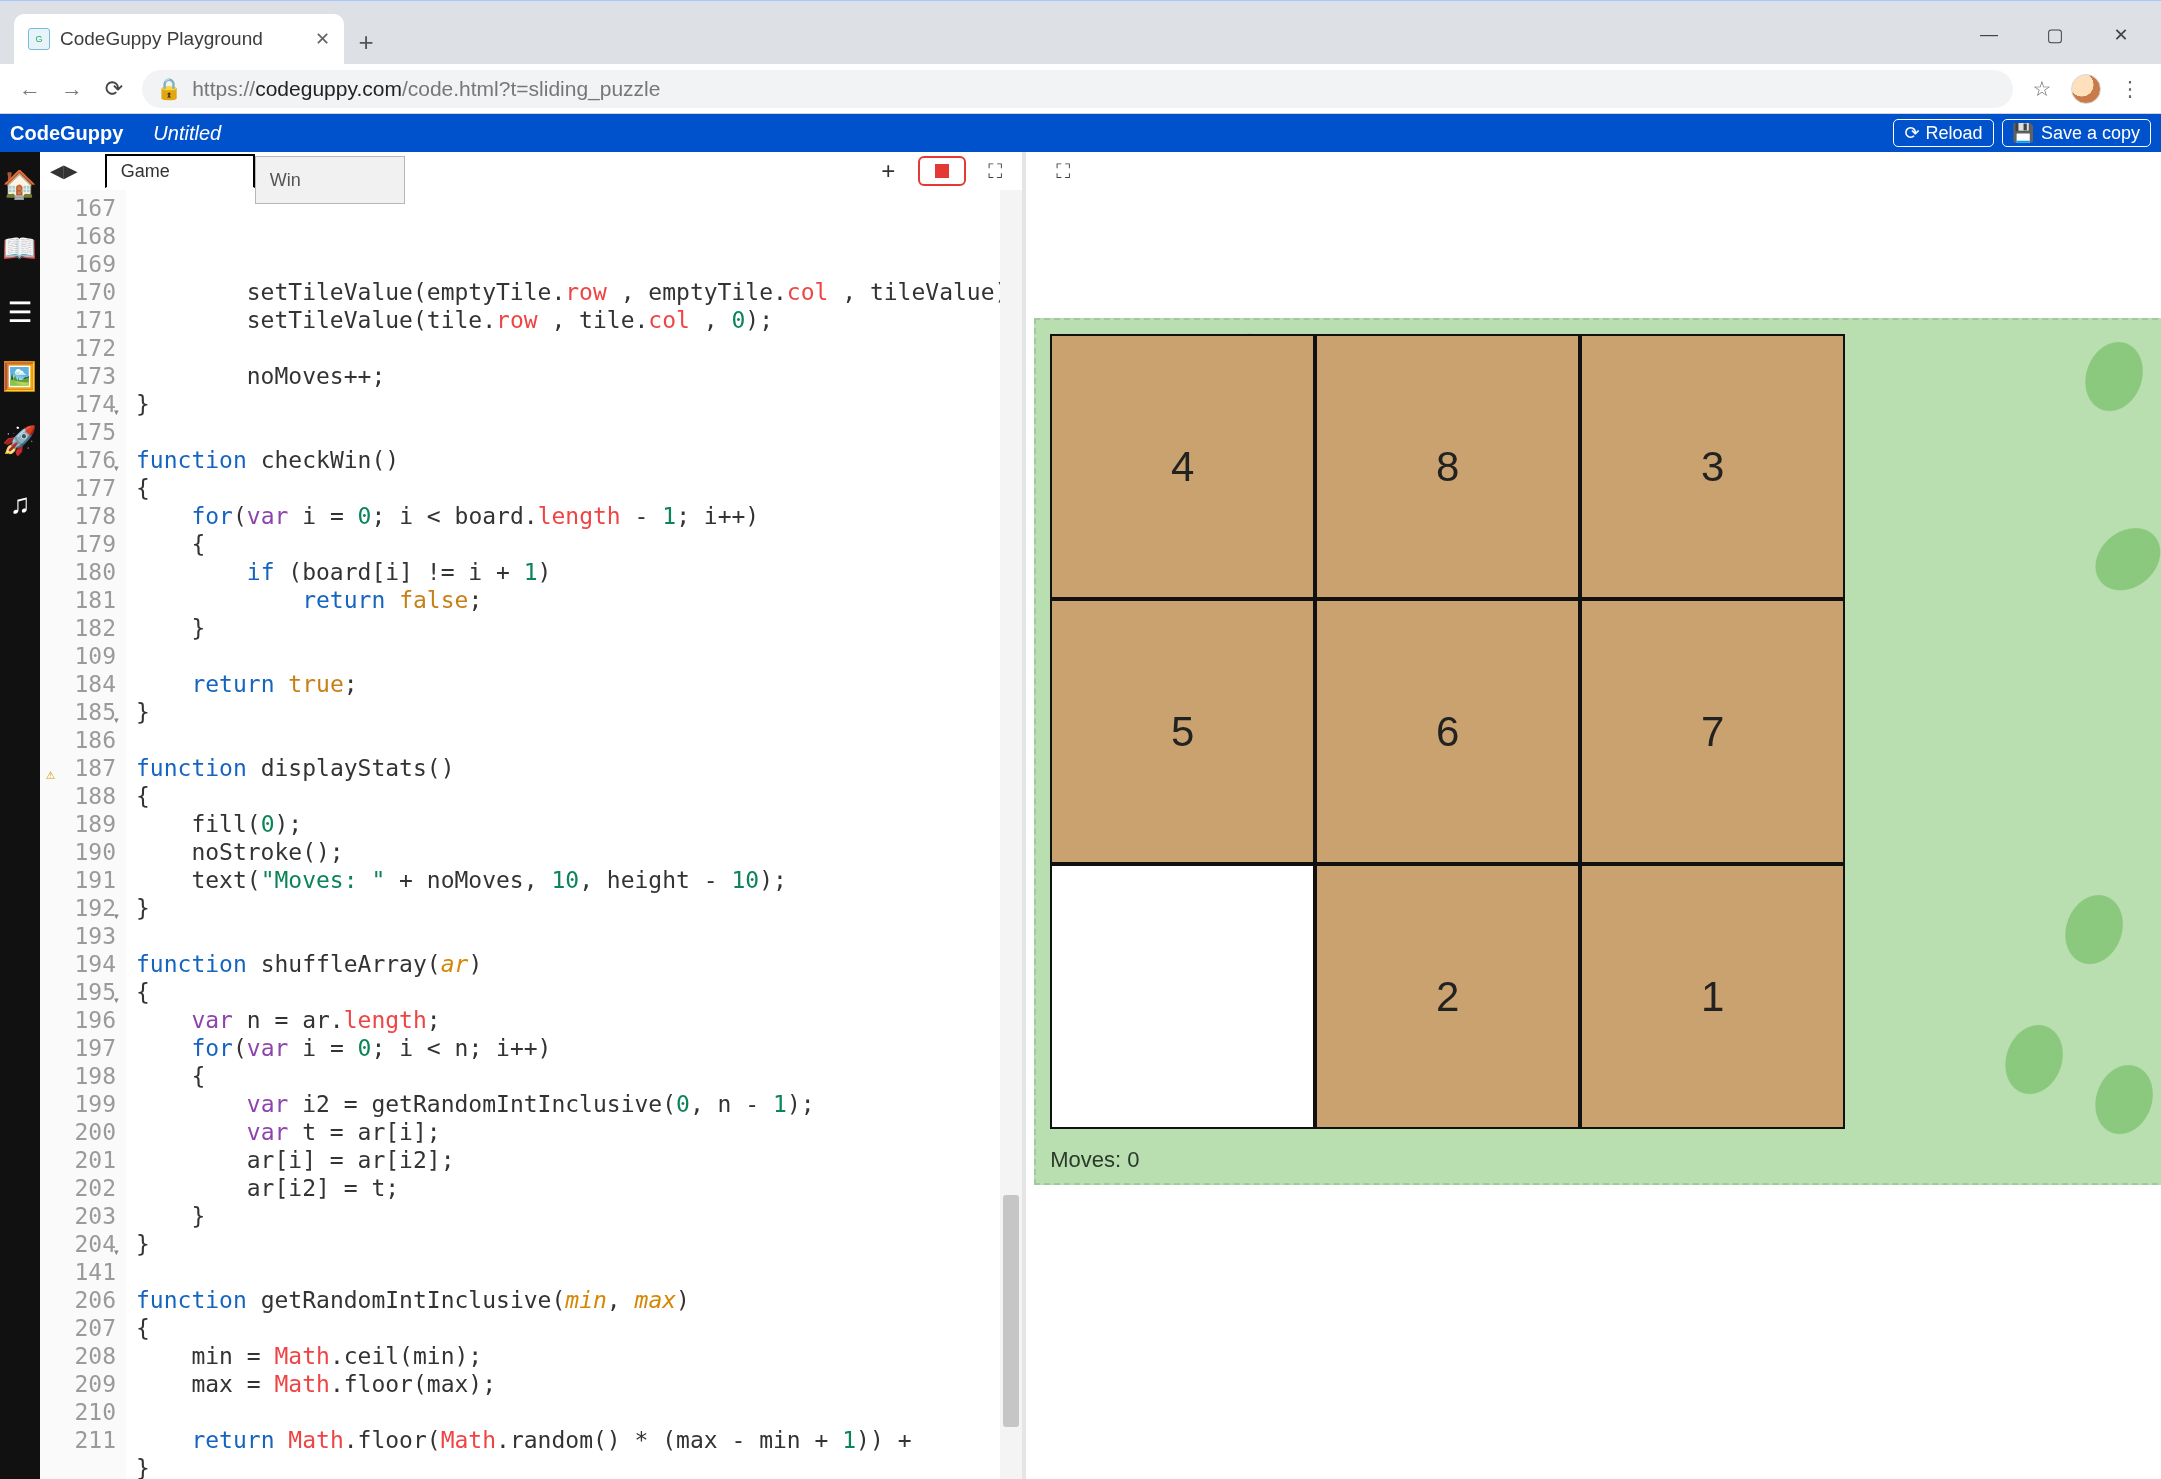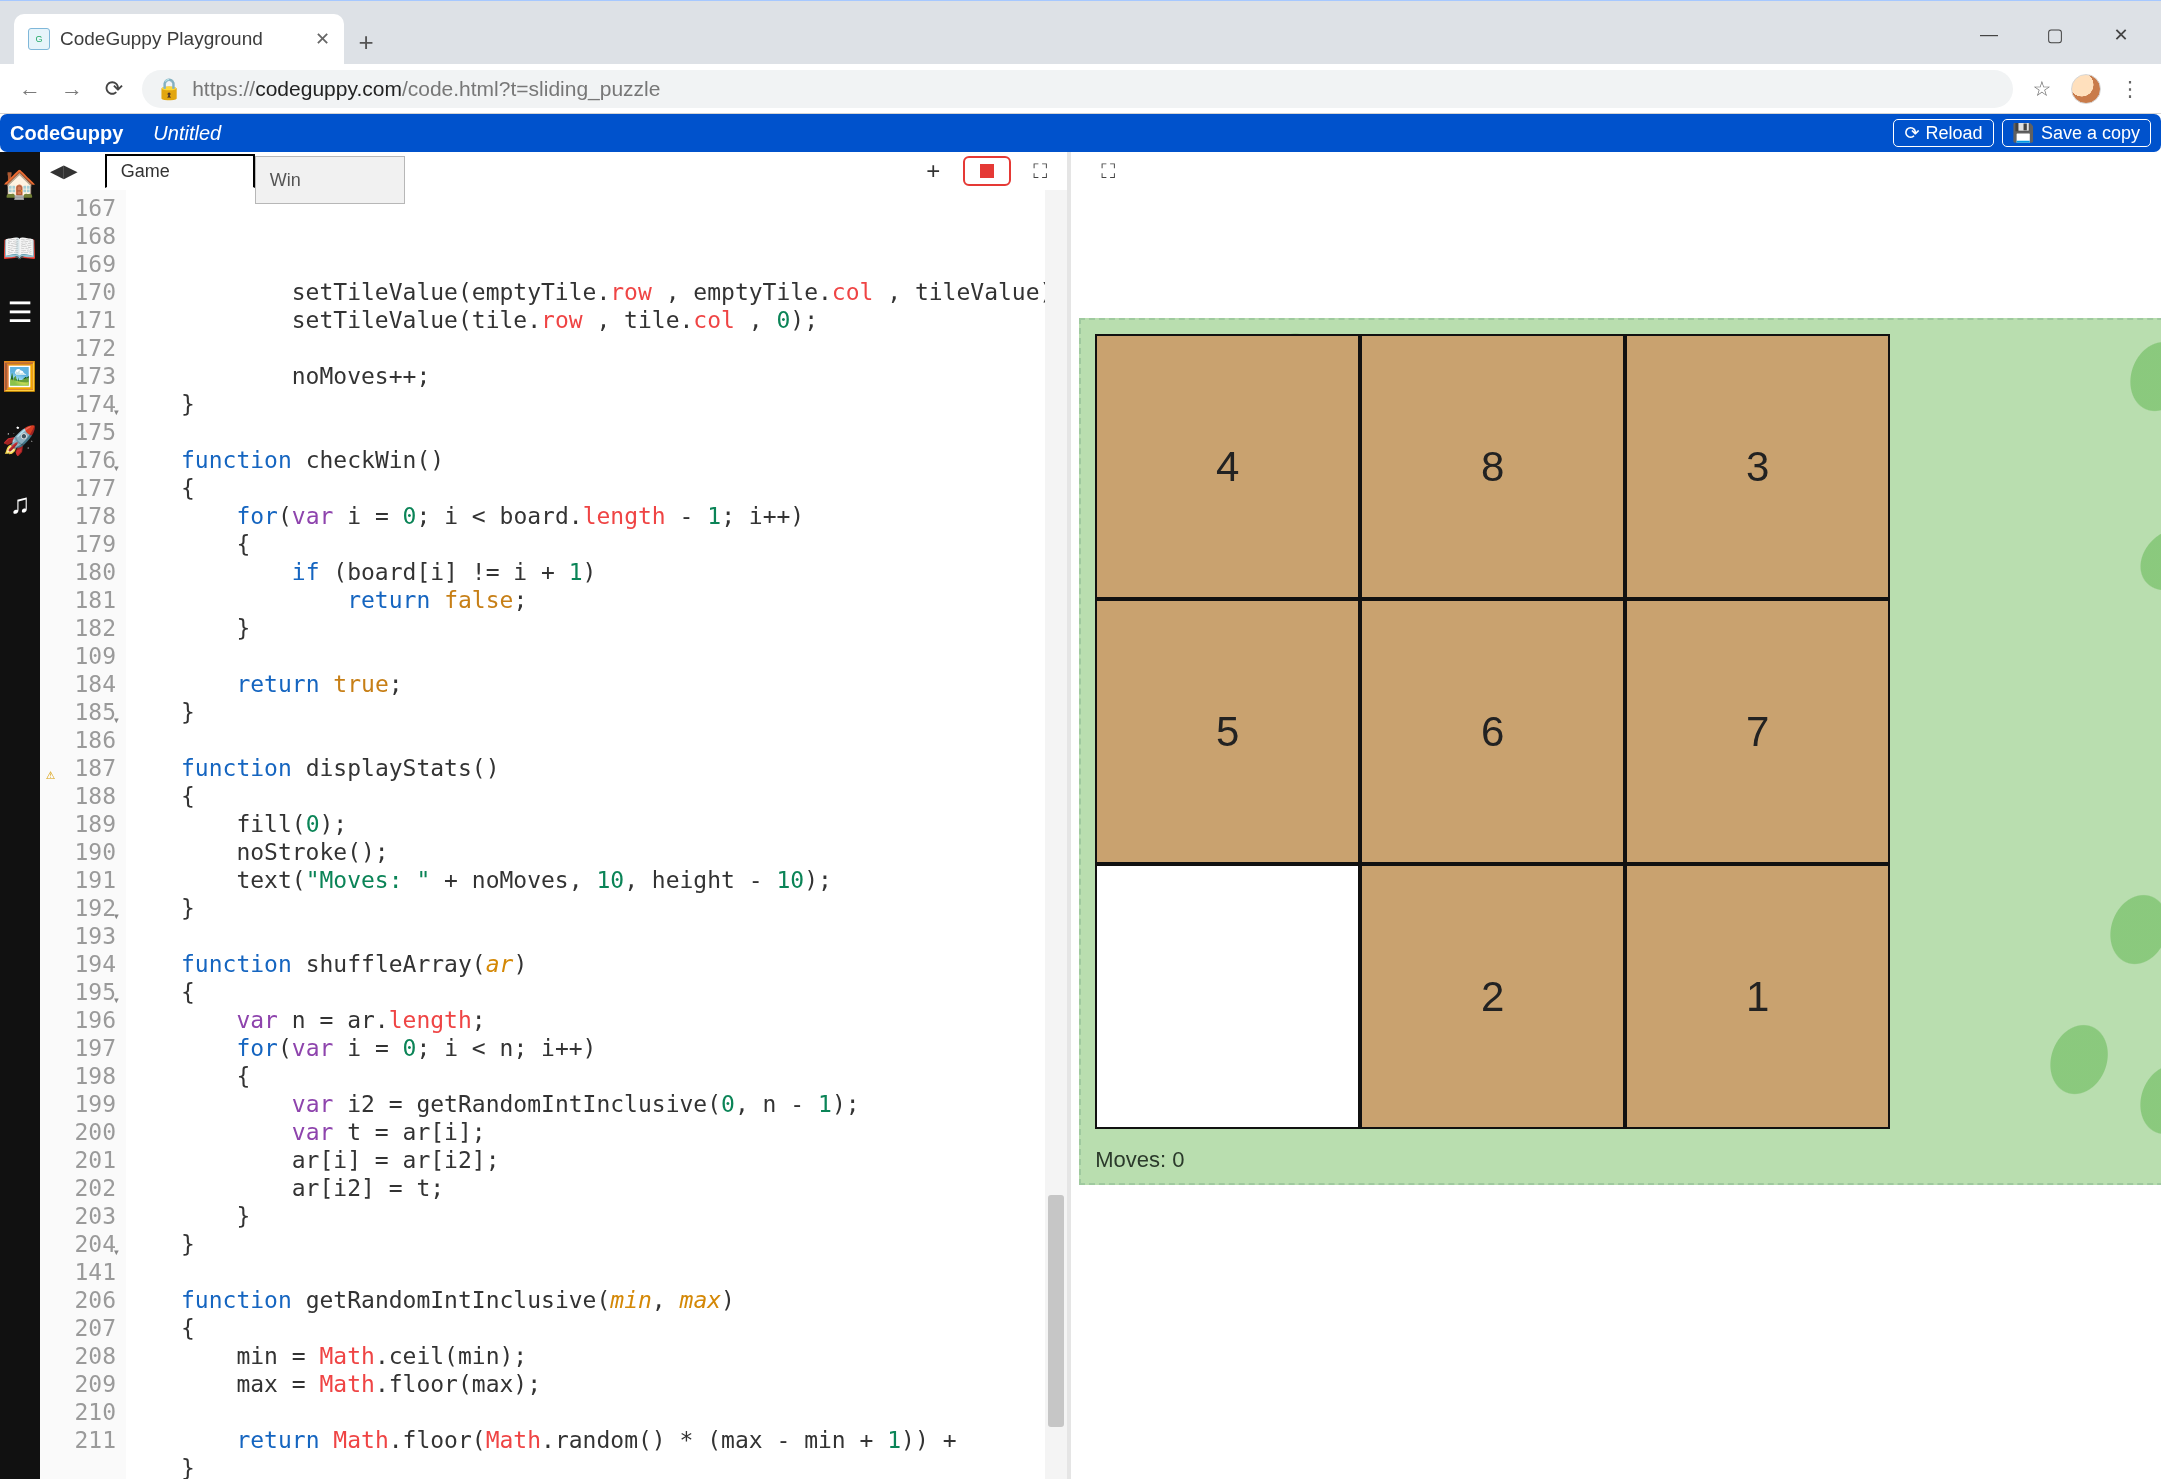--- a/index.html
+++ b/index.html
@@ -20,21 +20,21 @@
   .nav-btn.enabled { color: #444; }
   .urlbar          { flex: 1; height: 38px; border-radius: 20px; background: #f1f3f4; display: flex; align-items: center; padding: 0 14px; color: #555; font-size: 21px; gap: 10px; }
   .lock-ic         { color: #666; }
   .url-proto       { color: #777; }
   .url-host        { color: #222; }
   .url-rest        { color: #777; }
   .addr-star, .addr-avatar, .addr-more { width: 30px; text-align: center; color: #666; font-size: 21px; }
   .addr-avatar     { width: 30px; height: 30px; border-radius: 50%; background: radial-gradient(circle at 35% 35%, #ffe0bd 45%, #c97b4a 46%); border: 1px solid #d7d7d7; }
 
   
-  .app-header      { height: 38px; background: #0052cc; color: #fff; display: flex; align-items: center; padding: 0 10px; font-size: 20px; font-style: italic; border-radius: 7px; }
+  .app-header      { height: 38px; background: #0052cc; color: #fff; display: flex; align-items: center; padding: 0 10px; font-size: 20px; font-style: italic; }
   .brand           { font-weight: 700; font-style: normal; margin-right: 30px; }
   .hdr-spacer      { flex: 1; }
   .hdr-btn         { border: 1px solid #fff; border-radius: 5px; height: 28px; padding: 0 10px; margin-left: 8px; display: flex; align-items: center; gap: 6px; font-size: 18px; font-style: normal; }
 
   
   .main            { display: flex; height: calc(100% - 64px - 50px - 38px); }
   .sidebar         { width: 68px; background: #111; display: flex; flex-direction: column; align-items: center; padding-top: 12px; gap: 24px; color: #fff; font-size: 28px; }
   .side-ic         { width: 40px; height: 40px; display: flex; align-items: center; justify-content: center; }
 
   .workspace       { flex: 1; display: flex; position: relative; }
@@ -45,21 +45,21 @@
   .arrow-tabs      { display: flex; align-items: center; gap: 0; padding: 0 6px; color: #333; font-size: 18px; }
   .ed-tab          { width: 150px; border: 1px solid #b7b7b7; border-bottom: 1.5px solid #b7b7b7; display: flex; align-items: center; padding: 0 14px; font-size: 18px; color: #555; background: #f1f1f1; margin-top: 4px; height: 48px; }
   .ed-tab.active   { background: #fff; border: 2px solid #000; border-bottom: 1px solid #fff; color: #333; height: 34px; margin-top: 2px; margin-left: 21px; }
   .add-scene       { width: 32px; display: flex; align-items: center; justify-content: center; font-size: 24px; color: #333; margin-left: auto; }
   .run-ctrl       { display: flex; align-items: center; gap: 16px; padding: 0 14px; }
   .stop-btn       { width: 48px; height: 30px; border: 2px solid #e53935; border-radius: 6px; display: flex; align-items: center; justify-content: center; }
   .stop-sq        { width: 14px; height: 14px; background: #e53935; }
   .fs-btn         { width: 26px; height: 26px; color: #444; display:flex; align-items:center; justify-content:center; font-size:20px; }
   .preview-toolbar{ display:flex; align-items:center; padding: 0 14px; }
 
-  .editor-body    { flex: 1; display: flex; font-family: "Consolas","Menlo",monospace; font-size: 23px; line-height: 28px; overflow: hidden; gap: 45px; }
+  .editor-body    { flex: 1; display: flex; font-family: "Consolas","Menlo",monospace; font-size: 23px; line-height: 28px; overflow: hidden; }
   .gutter         { width: 86px; background: #fafafa; text-align: right; color: #9a9a9a; padding: 4px 10px 4px 0; user-select: none; position: relative; }
   .gutter .ln     { height: 28px; position: relative; }
   .warn-ic        { position: absolute; left: 6px; color: #d79a00; font-size: 15px; top: 6px; }
   .fold-ic        { position: absolute; right: -4px; color: #888; font-size: 12px; top: 8px; }
   .codecol        { flex: 1; padding: 4px 0 4px 10px; position: relative; white-space: pre; color: #333; overflow: hidden; }
   .codecol .row   { height: 28px; }
   .tok-kw   { color: #1565c0; }
   .tok-stor { color: #8e44ad; }
   .tok-func { color: #333; }
   .tok-num  { color: #0b8457; }

